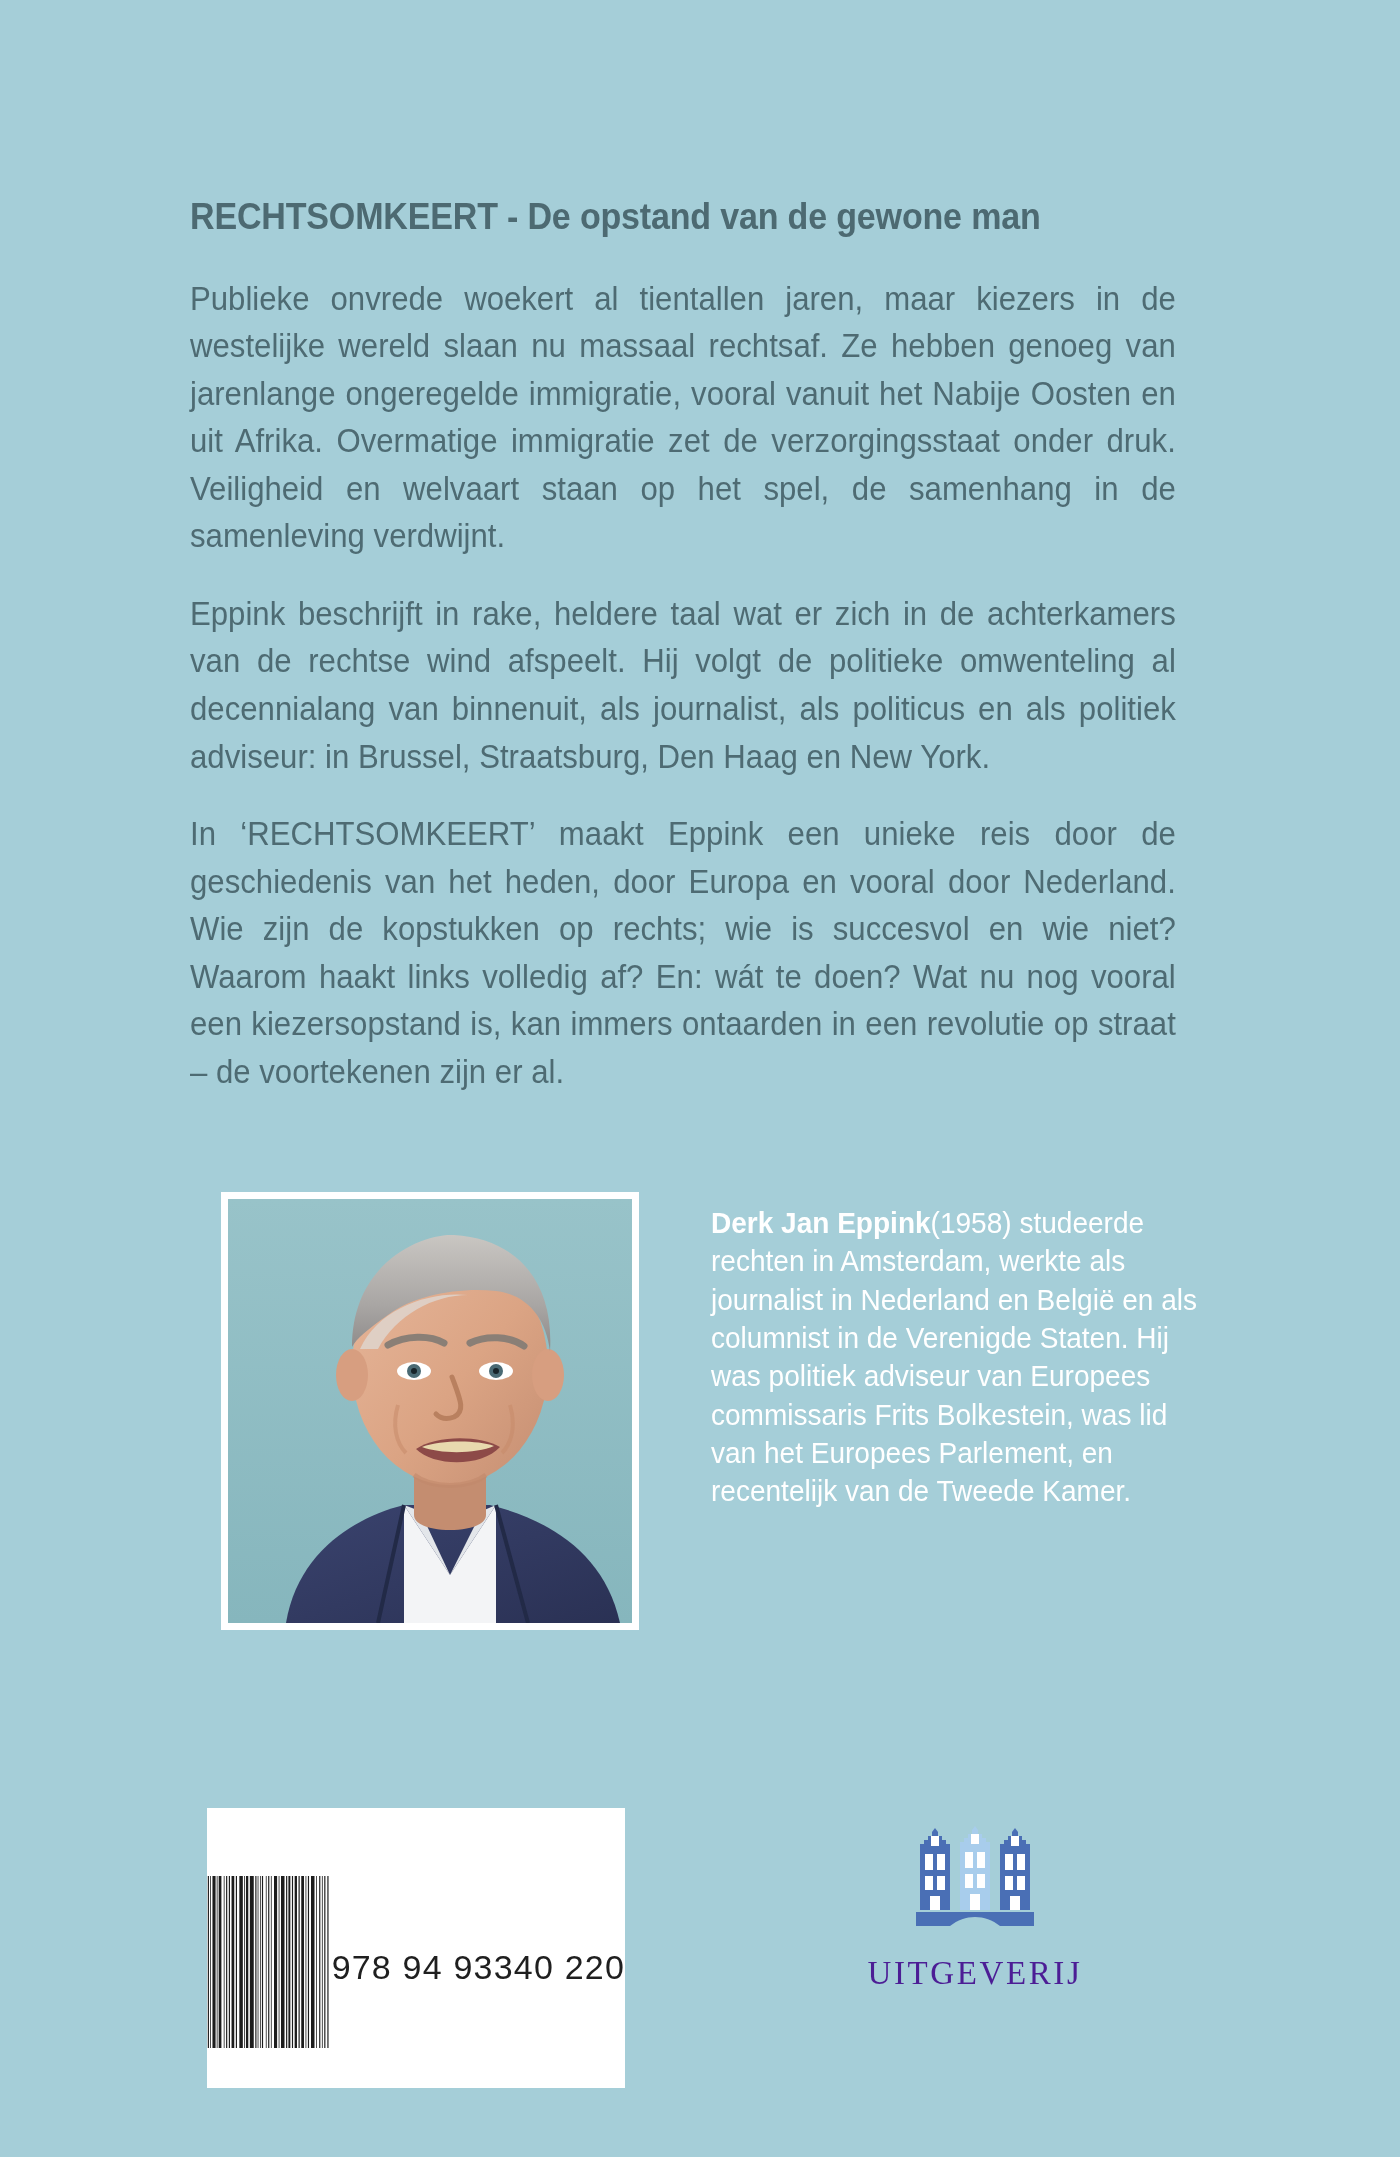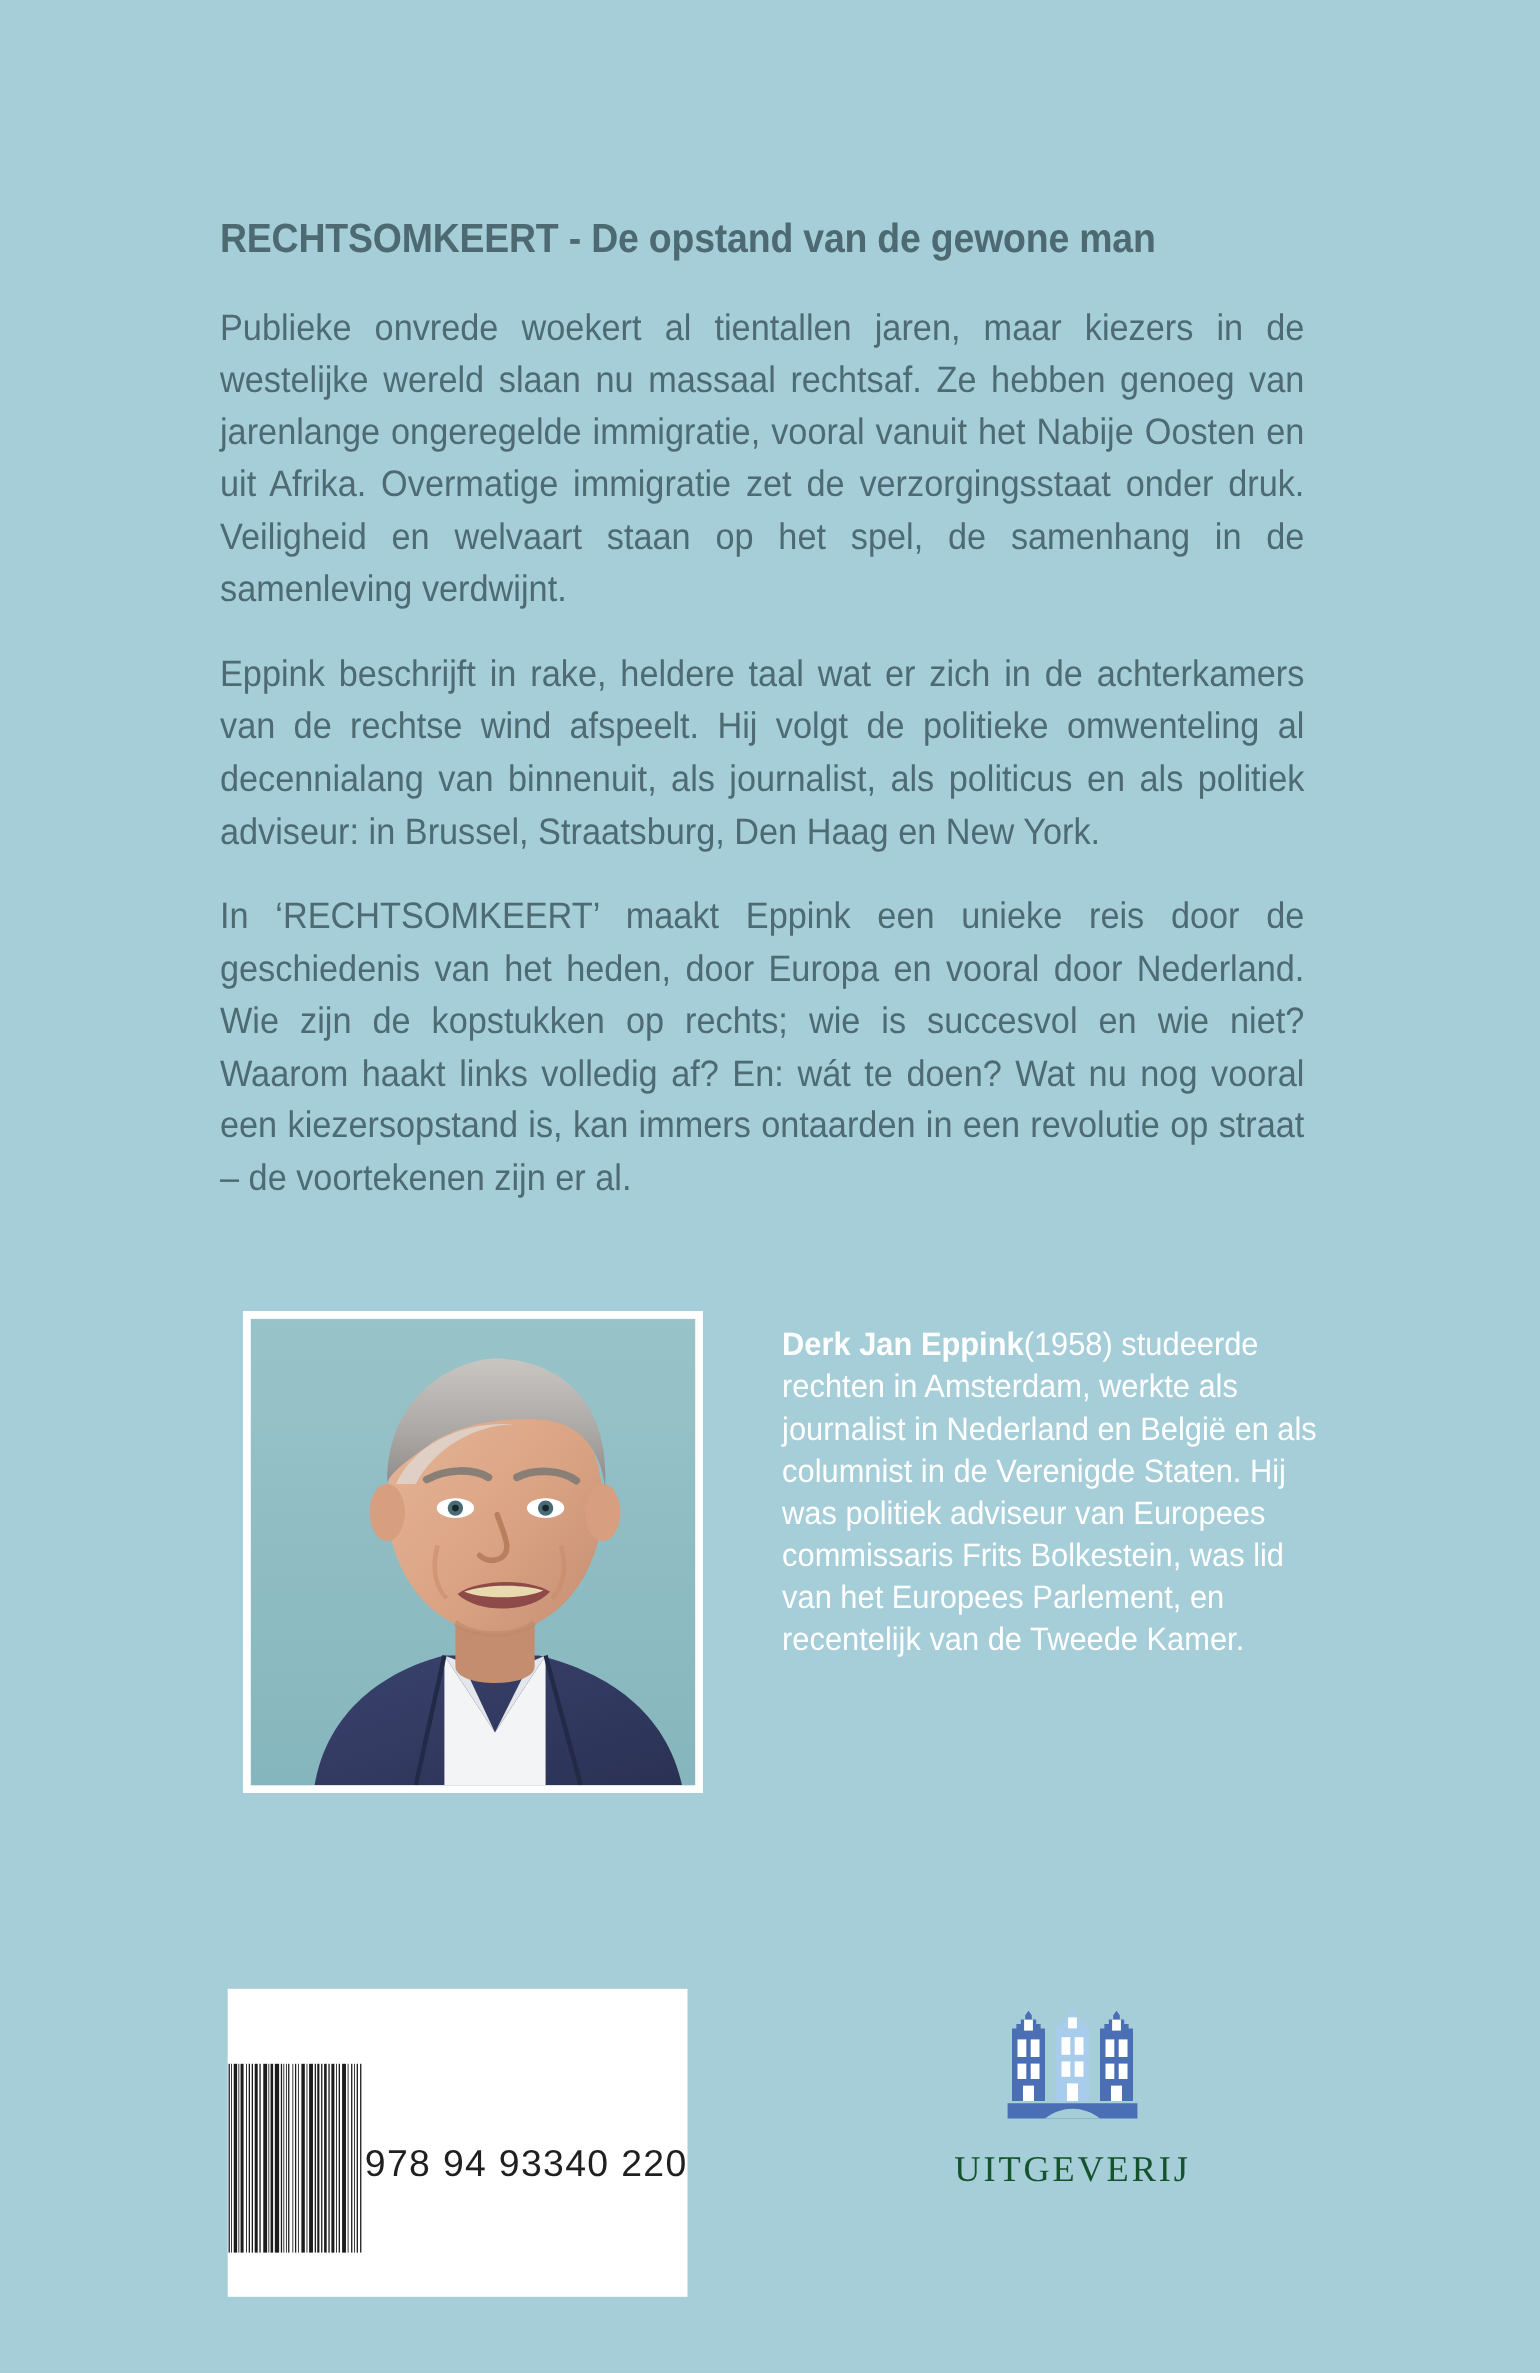--- a/index.html
+++ b/index.html
@@ -11,21 +11,21 @@
     position:relative;
   }
   .page{
     position:absolute;inset:0;
     background:#a5ced8;
   }
 
   
   .textcol{
     position:absolute;
-    left:200px; top:196px;
+    left:190px; top:196px;
     width:986px;
   }
   .book-title{
     font-size:37px;
     font-weight:700;
     color:#4d6a72;
     letter-spacing:-0.2px;
     line-height:1.15;
     margin:0 0 36px 0;
     transform:scaleX(0.92);
@@ -111,21 +111,21 @@
   
   .publisher{
     position:absolute;
     left:760px; top:1806px;
     width:430px;
     text-align:center;
   }
   .logo-svg{display:block;margin:0 auto;width:130px;height:126px;}
   .pub-name{
     margin-top:22px;
-    color:#14532d;
+    color:#4c1d95;
     font-family:"Liberation Serif", serif;
     line-height:1.18;
   }
   .pub-line1{font-size:33px;letter-spacing:2.6px;display:block;}
   .pub-line2{font-size:38px;letter-spacing:2.0px;display:block;}
 </style>
 </head>
 <body>
 
 <div class="page">

